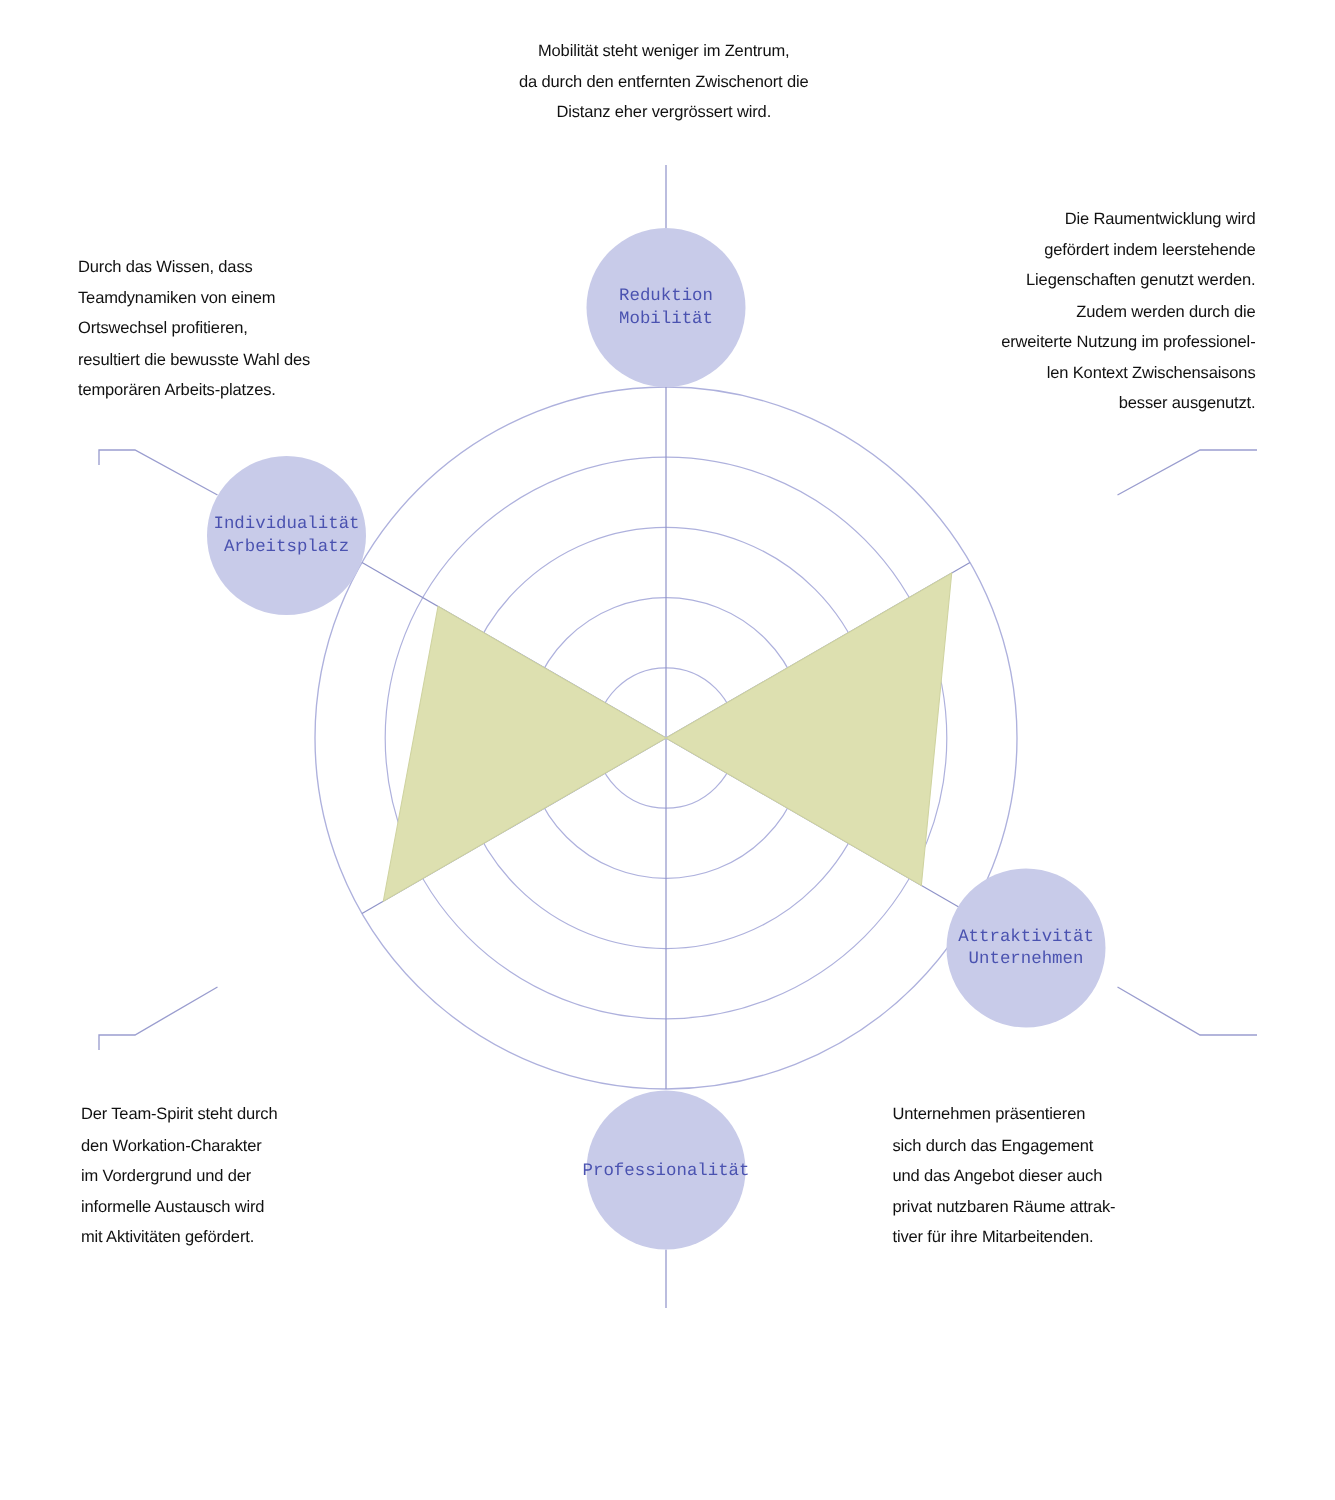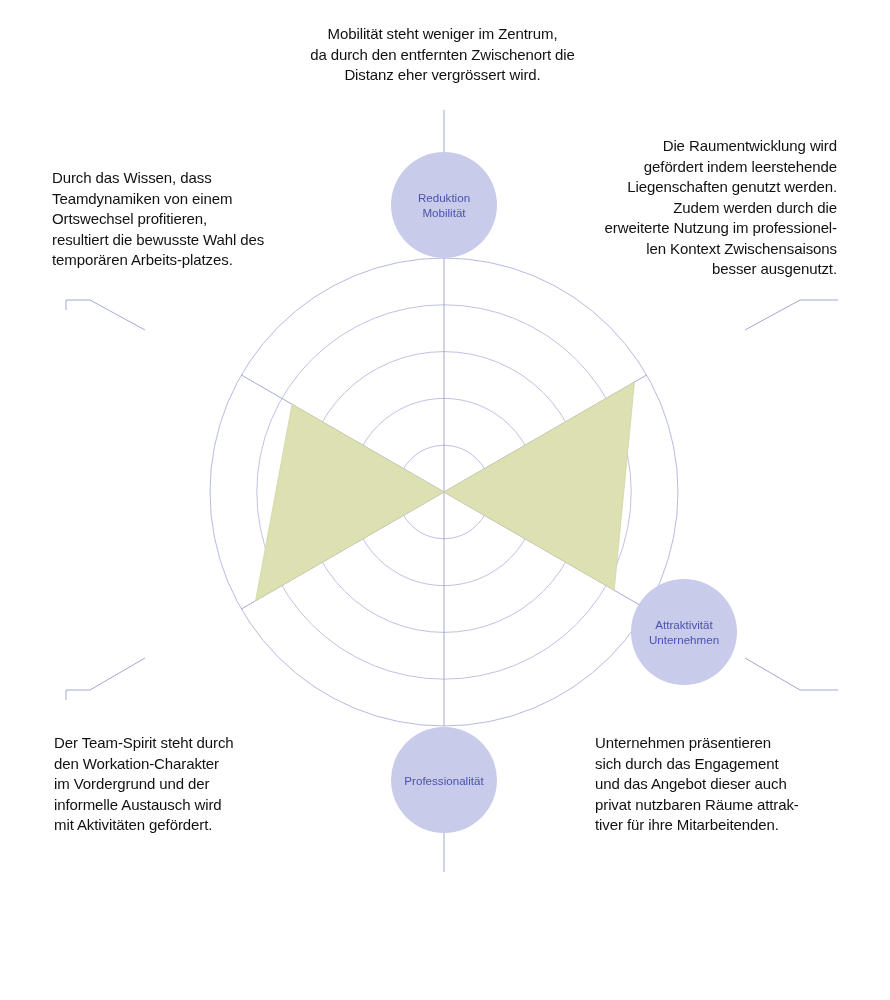--- a/index.html
+++ b/index.html
@@ -21,21 +21,21 @@
   }
   svg#radar {
     position: absolute;
     left: 0; top: 0;
     width: 890px; height: 1000px;
     overflow: visible;
   }
   .annot {
     position: absolute;
     color: #111111;
-    font-size: 15px;
+    font-size: 11px;
     line-height: 20.5px;
     font-family: "Liberation Sans", sans-serif;
     white-space: pre-line;
     letter-spacing: -0.1px;
   }
   .annot-top      { left: 265px; top: 24px;  width: 355px; text-align: center; }
   .annot-topright { left: 575px; top: 136px; width: 262px; text-align: right; }
   .annot-topleft  { left: 52px;  top: 168px; width: 235px; text-align: left; }
   .annot-botleft  { left: 54px;  top: 733px; width: 240px; text-align: left; }
   .annot-botright { left: 595px; top: 733px; width: 242px; text-align: left; }
@@ -48,21 +48,21 @@
     background: #c8cbe9;
     display: flex;
     align-items: center;
     justify-content: center;
     text-align: center;
   }
   .node-label {
     color: #4a52b0;
     font-size: 11.6px;
     line-height: 15px;
-    font-family: Liberation Sans, sans-serif;
+    font-family: Liberation Mono, monospace;
     white-space: pre-line;
     padding: 0 3px;
   }
   .n-top      { left: 391px; top: 152px; }
   .n-upright  { left: 645px; top: 304px; }
   .n-lowright { left: 631px; top: 579px; align-items: center; }
   .n-bottom   { left: 391px; top: 727px; }
   .n-lowleft  { left: 138px; top: 579px; }
   .n-upleft   { left: 138px; top: 304px; }
 </style>
@@ -102,20 +102,24 @@
     <span class="node-label">Reduktion
 Mobilität</span>
   </div>
   <div class="node n-lowright">
     <span class="node-label">Attraktivität
 Unternehmen</span>
   </div>
   <div class="node n-bottom">
     <span class="node-label">Professionalität</span>
   </div>
+  <div class="node n-upleft">
+    <span class="node-label">Individualität
+Arbeitsplatz</span>
+  </div>
 
   <div class="annot annot-top">Mobilität steht weniger im Zentrum,
 da durch den entfernten Zwischenort die
 Distanz eher vergrössert wird.</div>
   <div class="annot annot-topright">Die Raumentwicklung wird
 gefördert indem leerstehende
 Liegenschaften genutzt werden.
 Zudem werden durch die
 erweiterte Nutzung im professionel-
 len Kontext Zwischensaisons

